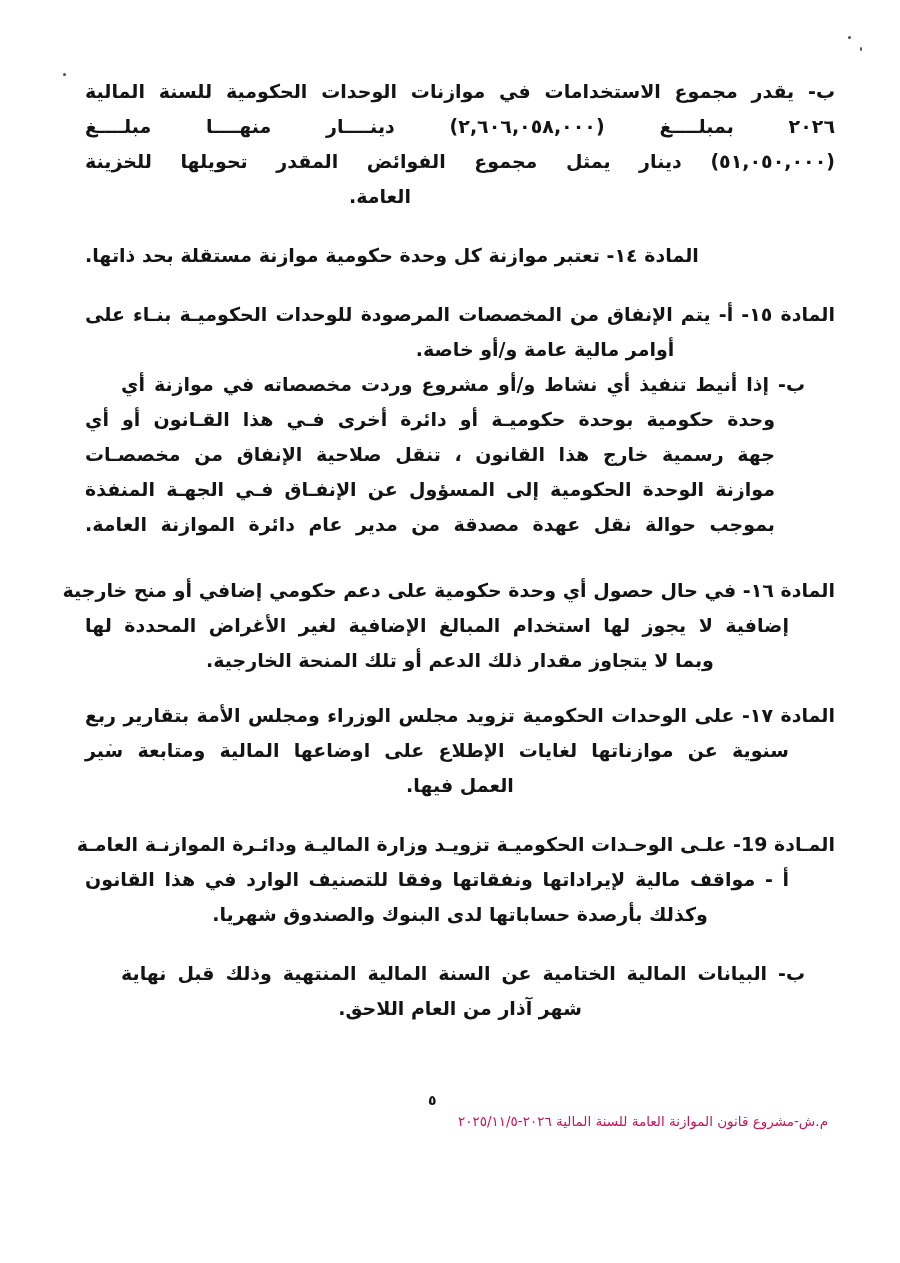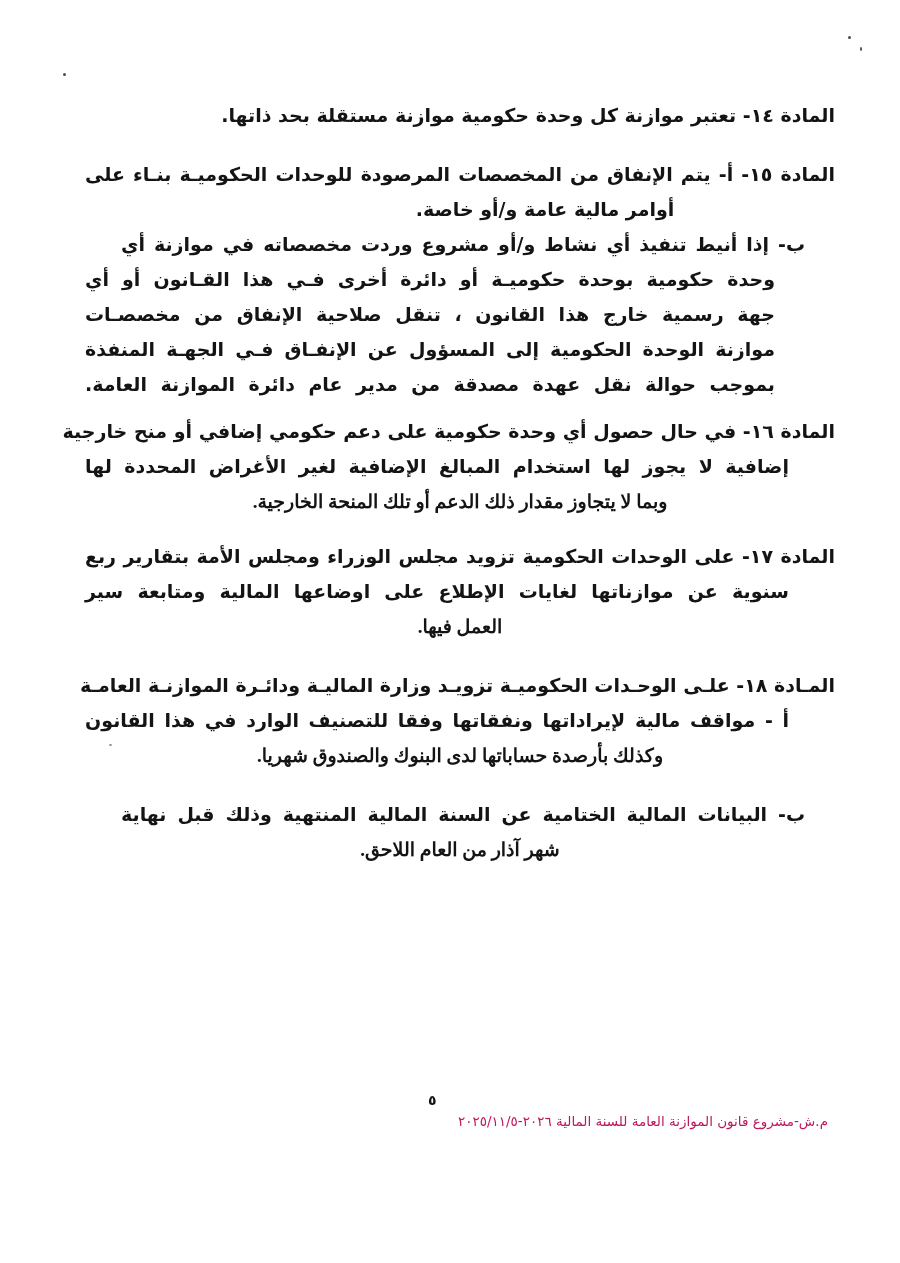--- a/index.html
+++ b/index.html
@@ -13,37 +13,37 @@
     color:#141414;
   }
   .content{
     position:absolute;
     top:74px;right:65px;left:85px;
     font-size:19px;font-weight:bold;
   }
   .para{margin:0;}
   .m-art14{margin-top:24px;}
   .m-art15{margin-top:24px;}
-  .m-art16{margin-top:12px;}
+  .m-art16{margin-top:31px;}
   .m-art17{margin-top:20px;}
   .m-art18{margin-top:24px;}
   .m-art18b{margin-top:24px;}
   .ln{
     line-height:35px;
     white-space:nowrap;
-    text-align:right;
+    text-align:left;
   }
   .fill{
     text-align:justify;
     text-align-last:justify;
   }
   .ind1{padding-right:30px;margin-left:36px;}
   .ind2{padding-right:60px;}
   .ind1b{padding-right:46px;}
-  .center{text-align:left;text-align-last:center;font-family:Liberation Serif, serif;}
+  .center{text-align:left;text-align-last:center;}
   .center-l{text-align:center;text-align-last:center;padding-right:160px;}
   .center-r{text-align-last:center;padding-left:170px;}
   .page-number{
     position:absolute;
     top:1092px;left:428px;
     font-size:14px;font-weight:bold;
   }
   .footer-note{
     position:absolute;
     top:1113px;right:72px;left:72px;
@@ -63,20 +63,26 @@
 
 <div class="page">
 
   <div class="speck s1"></div>
   <div class="speck s2"></div>
   <div class="speck s3"></div>
   <div class="speck s4"></div>
 
   <div class="content">
 
+    <div class="para">
+      <div class="ln fill">ب- يقدر مجموع الاستخدامات في موازنات الوحدات الحكومية للسنة المالية</div>
+      <div class="ln fill">٢٠٢٦ بمبلــــغ (٢,٦٠٦,٠٥٨,٠٠٠) دينــــار منهــــا مبلــــغ</div>
+      <div class="ln fill">(٥١,٠٥٠,٠٠٠) دينار يمثل مجموع الفوائض المقدر تحويلها للخزينة</div>
+      <div class="ln center-l">العامة.</div>
+    </div>
 
     <div class="para m-art14">
       <div class="ln">المادة ١٤-  تعتبر موازنة كل وحدة حكومية موازنة مستقلة بحد ذاتها.</div>
     </div>
 
     <div class="para m-art15">
       <div class="ln fill">المادة ١٥-  أ- يتم الإنفاق من المخصصات المرصودة للوحدات الحكوميـة بنـاء على</div>
       <div class="ln center-r">أوامر مالية عامة و/أو خاصة.</div>
       <div class="ln fill ind1">ب- إذا أنيط تنفيذ أي نشاط و/أو مشروع وردت مخصصاته في موازنة أي</div>
       <div class="ln fill ind2">وحدة حكومية بوحدة حكوميـة أو دائرة أخرى فـي هذا القـانون أو أي</div>
@@ -91,21 +97,21 @@
       <div class="ln center">وبما لا يتجاوز مقدار ذلك الدعم أو تلك المنحة الخارجية.</div>
     </div>
 
     <div class="para m-art17">
       <div class="ln fill">المادة ١٧- على الوحدات الحكومية تزويد مجلس الوزراء ومجلس الأمة بتقارير ربع</div>
       <div class="ln fill ind1b">سنوية عن موازناتها لغايات الإطلاع على اوضاعها المالية ومتابعة سير</div>
       <div class="ln center">العمل فيها.</div>
     </div>
 
     <div class="para m-art18">
-      <div class="ln fill">المـادة ١٨- علـى الوحـدات الحكوميـة تزويـد وزارة الماليـة ودائـرة الموازنـة العامـة</div>
+      <div class="ln fill">المـادة 19- علـى الوحـدات الحكوميـة تزويـد وزارة الماليـة ودائـرة الموازنـة العامـة</div>
       <div class="ln fill ind1b">أ -  مواقف مالية لإيراداتها ونفقاتها وفقا للتصنيف الوارد في هذا القانون</div>
       <div class="ln center">وكذلك بأرصدة حساباتها لدى البنوك والصندوق شهريا.</div>
     </div>
 
     <div class="para m-art18b">
       <div class="ln fill ind1">ب- البيانات المالية الختامية عن السنة المالية المنتهية وذلك قبل نهاية</div>
       <div class="ln center">شهر آذار من العام اللاحق.</div>
     </div>
 
   </div>

